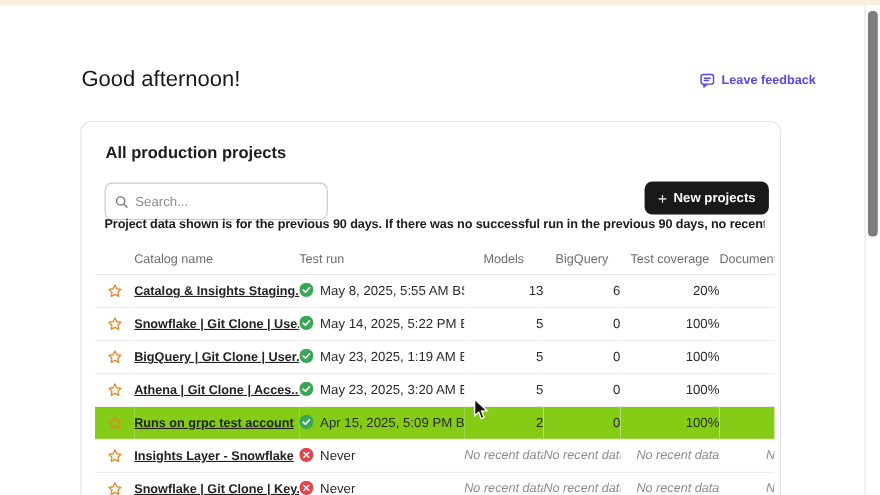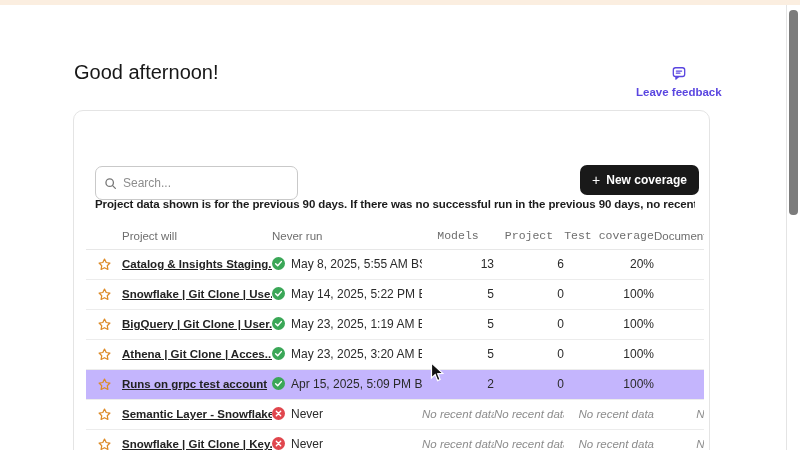--- a/index.html
+++ b/index.html
@@ -4,21 +4,21 @@
 <style>
   * { margin:0; padding:0; box-sizing:border-box; }
   html,body { width:800px; height:450px; overflow:hidden; background:#fff;
     font-family:"Liberation Sans", sans-serif; position:relative; }
 
   .topbar { position:absolute; left:0; top:0; width:800px; height:5px; background:#fbeee0; }
 
   .greeting { position:absolute; left:74px; top:61px; font-size:20px; font-weight:400; color:#171717; }
 
   .feedback { position:absolute; left:636px; top:66px; display:flex; align-items:center; gap:6px;
-    color:#5a46e0; font-size:11.5px; font-weight:700; text-decoration:none; cursor:pointer;flex-direction:column; }
+    color:#5a46e0; font-size:11.5px; font-weight:700; text-decoration:none; cursor:pointer; }
 
   .scroll-track { position:absolute; right:0; top:5px; width:14px; height:445px; background:#fff; border-left:1px solid #e4e4e4; }
   .scroll-thumb { position:absolute; right:2px; top:5px; width:9px; height:205px; background:#7c7c7c; border-radius:4px; }
 
   .card { position:absolute; left:73px; top:110px; width:637px; height:370px;
     background:#fff; border:1px solid #e4e4e4; border-radius:10px; }
 
   .card-title { position:absolute; left:22px; top:20px; font-size:15px; font-weight:700; color:#1b1b1b; }
 
   .search-box { position:absolute; left:21px; top:55px; width:203px; height:27px;
@@ -35,25 +35,25 @@
   .notice { position:absolute; left:21px; top:87px; width:600px; font-size:11.5px; font-weight:700;
     color:#1c1c1c; white-space:nowrap; overflow:hidden; letter-spacing:-0.1px; }
 
   .table-clip { position:absolute; left:12px; top:112px; width:618px; height:248px; overflow:hidden; }
   table { width:728px; table-layout:fixed; border-collapse:collapse; }
   col.w-star{width:36px} col.w-name{width:150px} col.w-run{width:150px}
   col.w-models{width:72px} col.w-sources{width:70px} col.w-test{width:90px} col.w-doc{width:160px}
 
   thead th { height:26px; font-size:11.5px; font-weight:400; color:#6e6e6e; text-align:left;
     border-bottom:1px solid #e7e7e7; white-space:nowrap; overflow:hidden; vertical-align:middle; }
-  thead th.center { text-align:center;font-family:Liberation Mono, monospace; }
+  thead th.center { text-align:center; }
 
   tbody td { height:30px; border-bottom:1px solid #ececec; font-size:12px; color:#2a2a2a;
     white-space:nowrap; overflow:hidden; vertical-align:middle; }
-  tr.hover td { background:#c4b5fd; }
+  tr.hover td { background:#84cc16; }
 
   .c-star { text-align:center; }
   .star { display:inline-flex; cursor:pointer; vertical-align:middle; }
   .plink { color:#222; font-size:11.5px; font-weight:700; text-decoration:underline; cursor:pointer; }
   .c-run { }
   .sicon { display:inline-flex; vertical-align:-2px; margin-right:6px; }
   .c-num { text-align:right; }
   .c-doc { text-align:center; }
   .nodata { font-style:italic; color:#8c8c8c; font-size:11.5px; }
 
@@ -75,56 +75,57 @@
     </svg>
   </span>
   <span>Leave feedback</span>
 </a>
 
 <div class="scroll-track">
   <div class="scroll-thumb"></div>
 </div>
 
 <div class="card">
+  <div class="card-title">All production projects</div>
 
   <div class="search-box">
     <span style="display:inline-flex">
       <svg width="13" height="13" viewBox="0 0 16 16" fill="none" stroke="#777" stroke-width="1.6" stroke-linecap="round">
         <circle cx="7" cy="7" r="4.6"></circle>
           <path d="M10.6 10.6 L14 14"></path>
       </svg>
     </span>
     <input placeholder="Search..." style="">
   </div>
 
   <button class="new-project">
     <span class="plus">+</span>
-    <span>New coverage</span>
+    <span>New projects</span>
   </button>
 
   <div class="notice">Project data shown is for the previous 90 days. If there was no successful run in the previous 90 days, no recent data will be shown.</div>
 
   <div class="table-clip">
     <table>
       <colgroup>
         <col class="w-star">
           <col class="w-name">
           <col class="w-run">
         <col class="w-models">
           <col class="w-sources">
           <col class="w-test">
           <col class="w-doc">
       </colgroup>
       <thead>
         <tr>
           <th></th>
-          <th>Project will</th>
-          <th>Never run</th>
+          <th>Catalog name</th>
+          <th>Test run</th>
           <th class="center">Models</th>
-          <th class="center">Project</th>
+          <th class="center">BigQuery</th>
           <th class="center">Test coverage</th>
           <th>Documentation coverage</th>
         </tr>
       </thead>
       <tbody>
           <tr>
             <td class="c-star"><span class="star">
                 <svg width="15" height="15" viewBox="0 0 24 24" fill="none" stroke="#dd8b28" stroke-width="2" stroke-linejoin="round">
                   <path d="M12 3.3l2.7 5.5 6 .9-4.3 4.2 1 6-5.4-2.8-5.4 2.8 1-6-4.3-4.2 6-.9z"></path>
                 </svg>
@@ -212,21 +213,21 @@
             <td class="c-num">0</td>
             <td class="c-num">100%</td>
             <td class="c-doc"></td>
           </tr>
           <tr>
             <td class="c-star"><span class="star">
                 <svg width="15" height="15" viewBox="0 0 24 24" fill="none" stroke="#dd8b28" stroke-width="2" stroke-linejoin="round">
                   <path d="M12 3.3l2.7 5.5 6 .9-4.3 4.2 1 6-5.4-2.8-5.4 2.8 1-6-4.3-4.2 6-.9z"></path>
                 </svg>
               </span></td>
-            <td class="c-name"><a class="plink">Semantic Layer - Snowflake</a></td>
+            <td class="c-name"><a class="plink">Insights Layer - Snowflake</a></td>
             <td class="c-run"><span class="sicon">
                 <svg width="13" height="13" viewBox="0 0 16 16">
                   <circle cx="8" cy="8" r="8" fill="#e0464d"></circle>
                   <path d="M5.3 5.3 L10.7 10.7 M10.7 5.3 L5.3 10.7" stroke="#fff" stroke-width="1.7" stroke-linecap="round"></path>
                 </svg>
               </span><span class="rtext">Never</span></td>
             <td class="c-num nodata">No recent data</td>
             <td class="c-num nodata">No recent data</td>
             <td class="c-num nodata">No recent data</td>
             <td class="c-doc nodata">No recent data</td>

